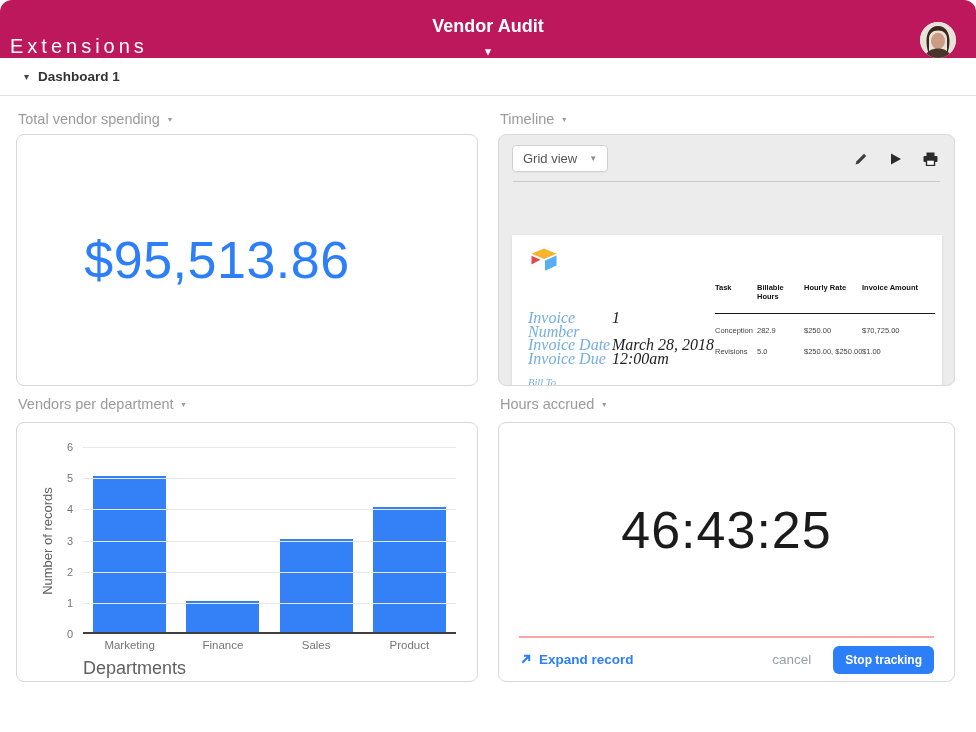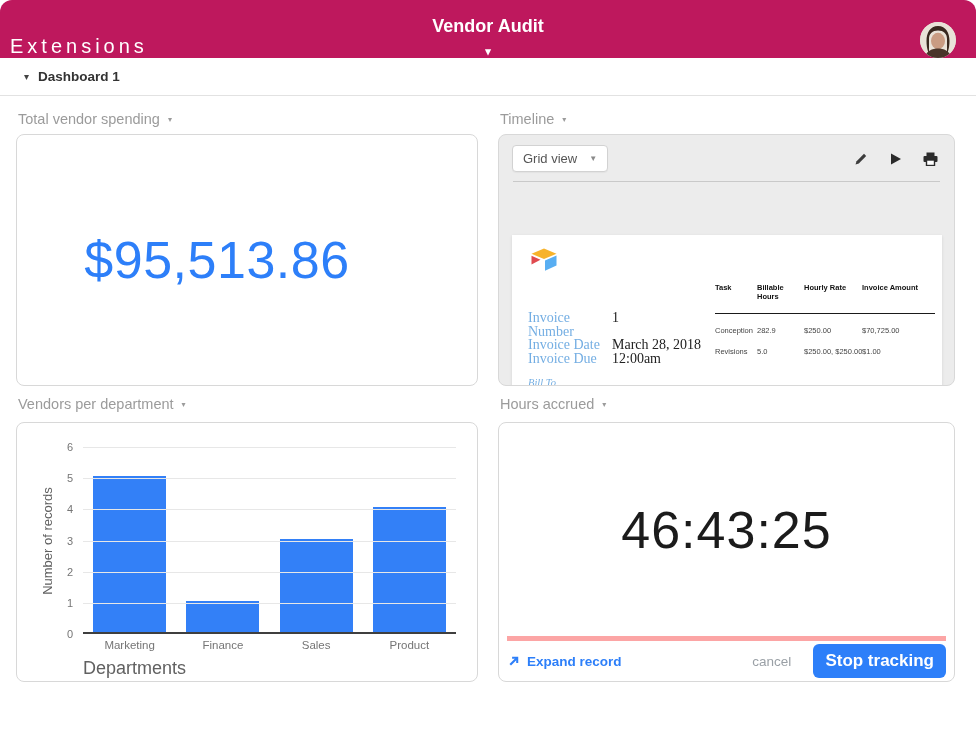--- a/index.html
+++ b/index.html
@@ -34,21 +34,21 @@
   .timeline-card { background:#ececec; }
   .tl-toolbar { display:flex; align-items:center; padding:10px 16px 9px 13px; }
   .view-btn { background:#fff; border:1px solid #d2d2d2; border-radius:4px; padding:5px 10px; display:flex; align-items:center; gap:12px; font-size:13px; color:#555; cursor:pointer; box-shadow:0 1px 1px rgba(0,0,0,0.04); }
   .view-btn .caret { font-size:8px; color:#8a8a8a; }
   .tl-icons { margin-left:auto; display:flex; align-items:center; gap:21px; }
   .tl-icons svg { display:block; cursor:pointer; }
   .tl-divider { border-top:1px solid #c9c9c9; margin:0 14px; }
   .tl-body { position:absolute; left:0; right:0; top:45px; bottom:0; }
   .inv-doc { position:absolute; left:13px; width:430px; top:55px; bottom:-8px; background:#fff; box-shadow:0 1px 3px rgba(0,0,0,0.10); }
   .inv-logo { position:absolute; left:18px; top:13px; }
-  .inv-fields { position:absolute; left:16px; top:76px; font-family:"Liberation Serif", serif; font-size:14px; line-height:13.5px; }
+  .inv-fields { position:absolute; left:16px; top:76px; font-family:"Liberation Serif", serif; font-style:italic; font-size:16px; line-height:13.5px; }
   .inv-field { display:flex; }
   .inv-field .lbl { color:#74aee3; width:84px; }
   .inv-field .val { color:#222; }
   .inv-billto { position:absolute; left:16px; top:142px; font-family:"Liberation Serif", serif; font-style:italic; font-size:10.5px; color:#74aee3; }
   .inv-table { position:absolute; left:203px; top:48px; width:220px; font-size:7.5px; }
   .inv-thead { display:grid; grid-template-columns:42px 47px 58px 73px; font-weight:700; color:#111; padding-bottom:12px; border-bottom:1.5px solid #1a1a1a; }
   .inv-row { display:grid; grid-template-columns:42px 47px 58px 73px; color:#444; margin-top:12px; white-space:nowrap; }
 
   
   .chart-card { background:#fff; }
@@ -59,24 +59,24 @@
   .bars { position:absolute; left:0; right:0; bottom:0; top:0; display:flex; justify-content:space-around; align-items:flex-end; }
   .bar { width:73px; background:#3380f7; }
   .x-labels { position:absolute; left:66px; top:216px; width:373px; display:flex; }
   .x-labels span { width:93.25px; text-align:center; font-size:11.5px; color:#757575; }
   .x-title { position:absolute; left:66px; top:235px; width:373px; text-align:left; font-size:18px; color:#616161; }
 
   
   .hours-card { display:flex; flex-direction:column; }
   .timer-area { flex:1; display:flex; align-items:center; justify-content:center; }
   .timer { font-size:52px; color:#1b1b1b; letter-spacing:1px; }
-  .hours-footer { border-top:5px solid #fca5a5; margin:0 8px; height:45px; display:flex; align-items:center;justify-content:space-between; }
+  .hours-footer { border-top:2px solid #fca5a5; margin:0 20px; height:45px; display:flex; align-items:center;justify-content:space-between; }
   .expand-link { display:flex; align-items:center; gap:7px; color:#2d7ff9; font-size:13.5px; font-weight:700; cursor:pointer; }
   .cancel-link { margin-left:auto; color:#9aa0a6; font-size:13.5px; cursor:pointer; }
-  .stop-btn { margin-left:22px; background:#2d7ff9; color:#fff; border:none; border-radius:6px; padding:7px 12px; font-size:17px; font-weight:700; font-family:"Liberation Sans", sans-serif; cursor:pointer; }
+  .stop-btn { margin-left:22px; background:#2d7ff9; color:#fff; border:none; border-radius:6px; padding:7px 12px; font-size:12px; font-weight:700; font-family:"Liberation Sans", sans-serif; cursor:pointer; }
 </style>
 </head>
 <body>
 
 <div class="app">
 
   <div class="header">
     <div class="app-title">Extensions</div>
     <div class="doc-title">
       <span>Vendor Audit</span>

